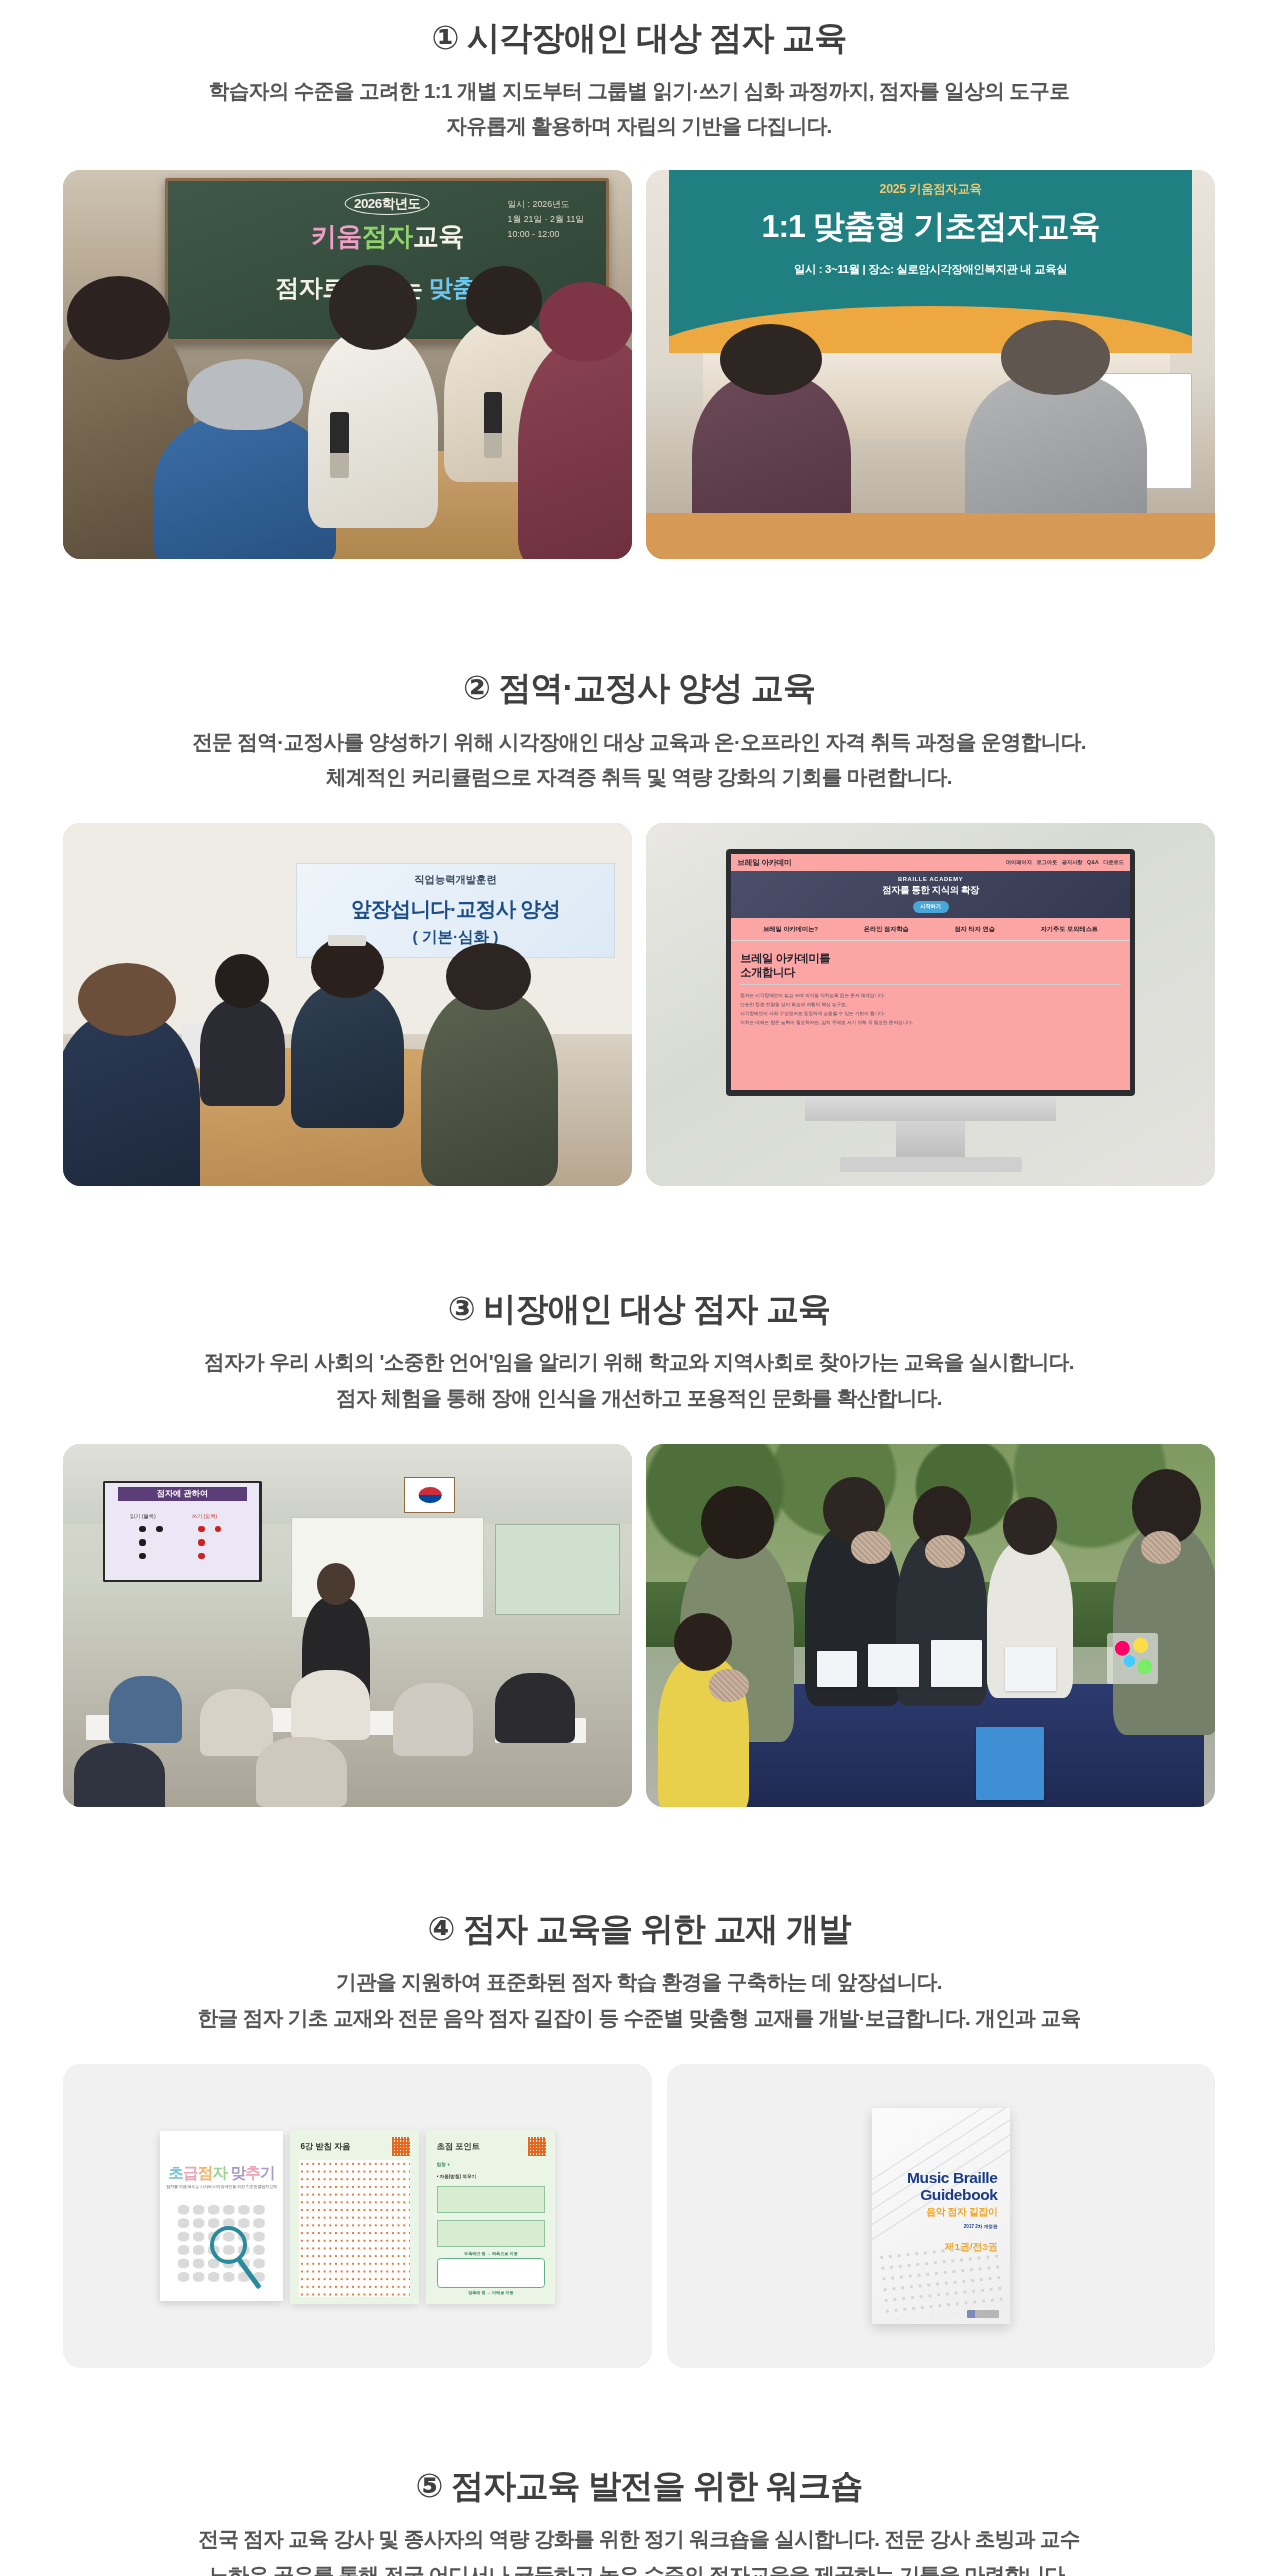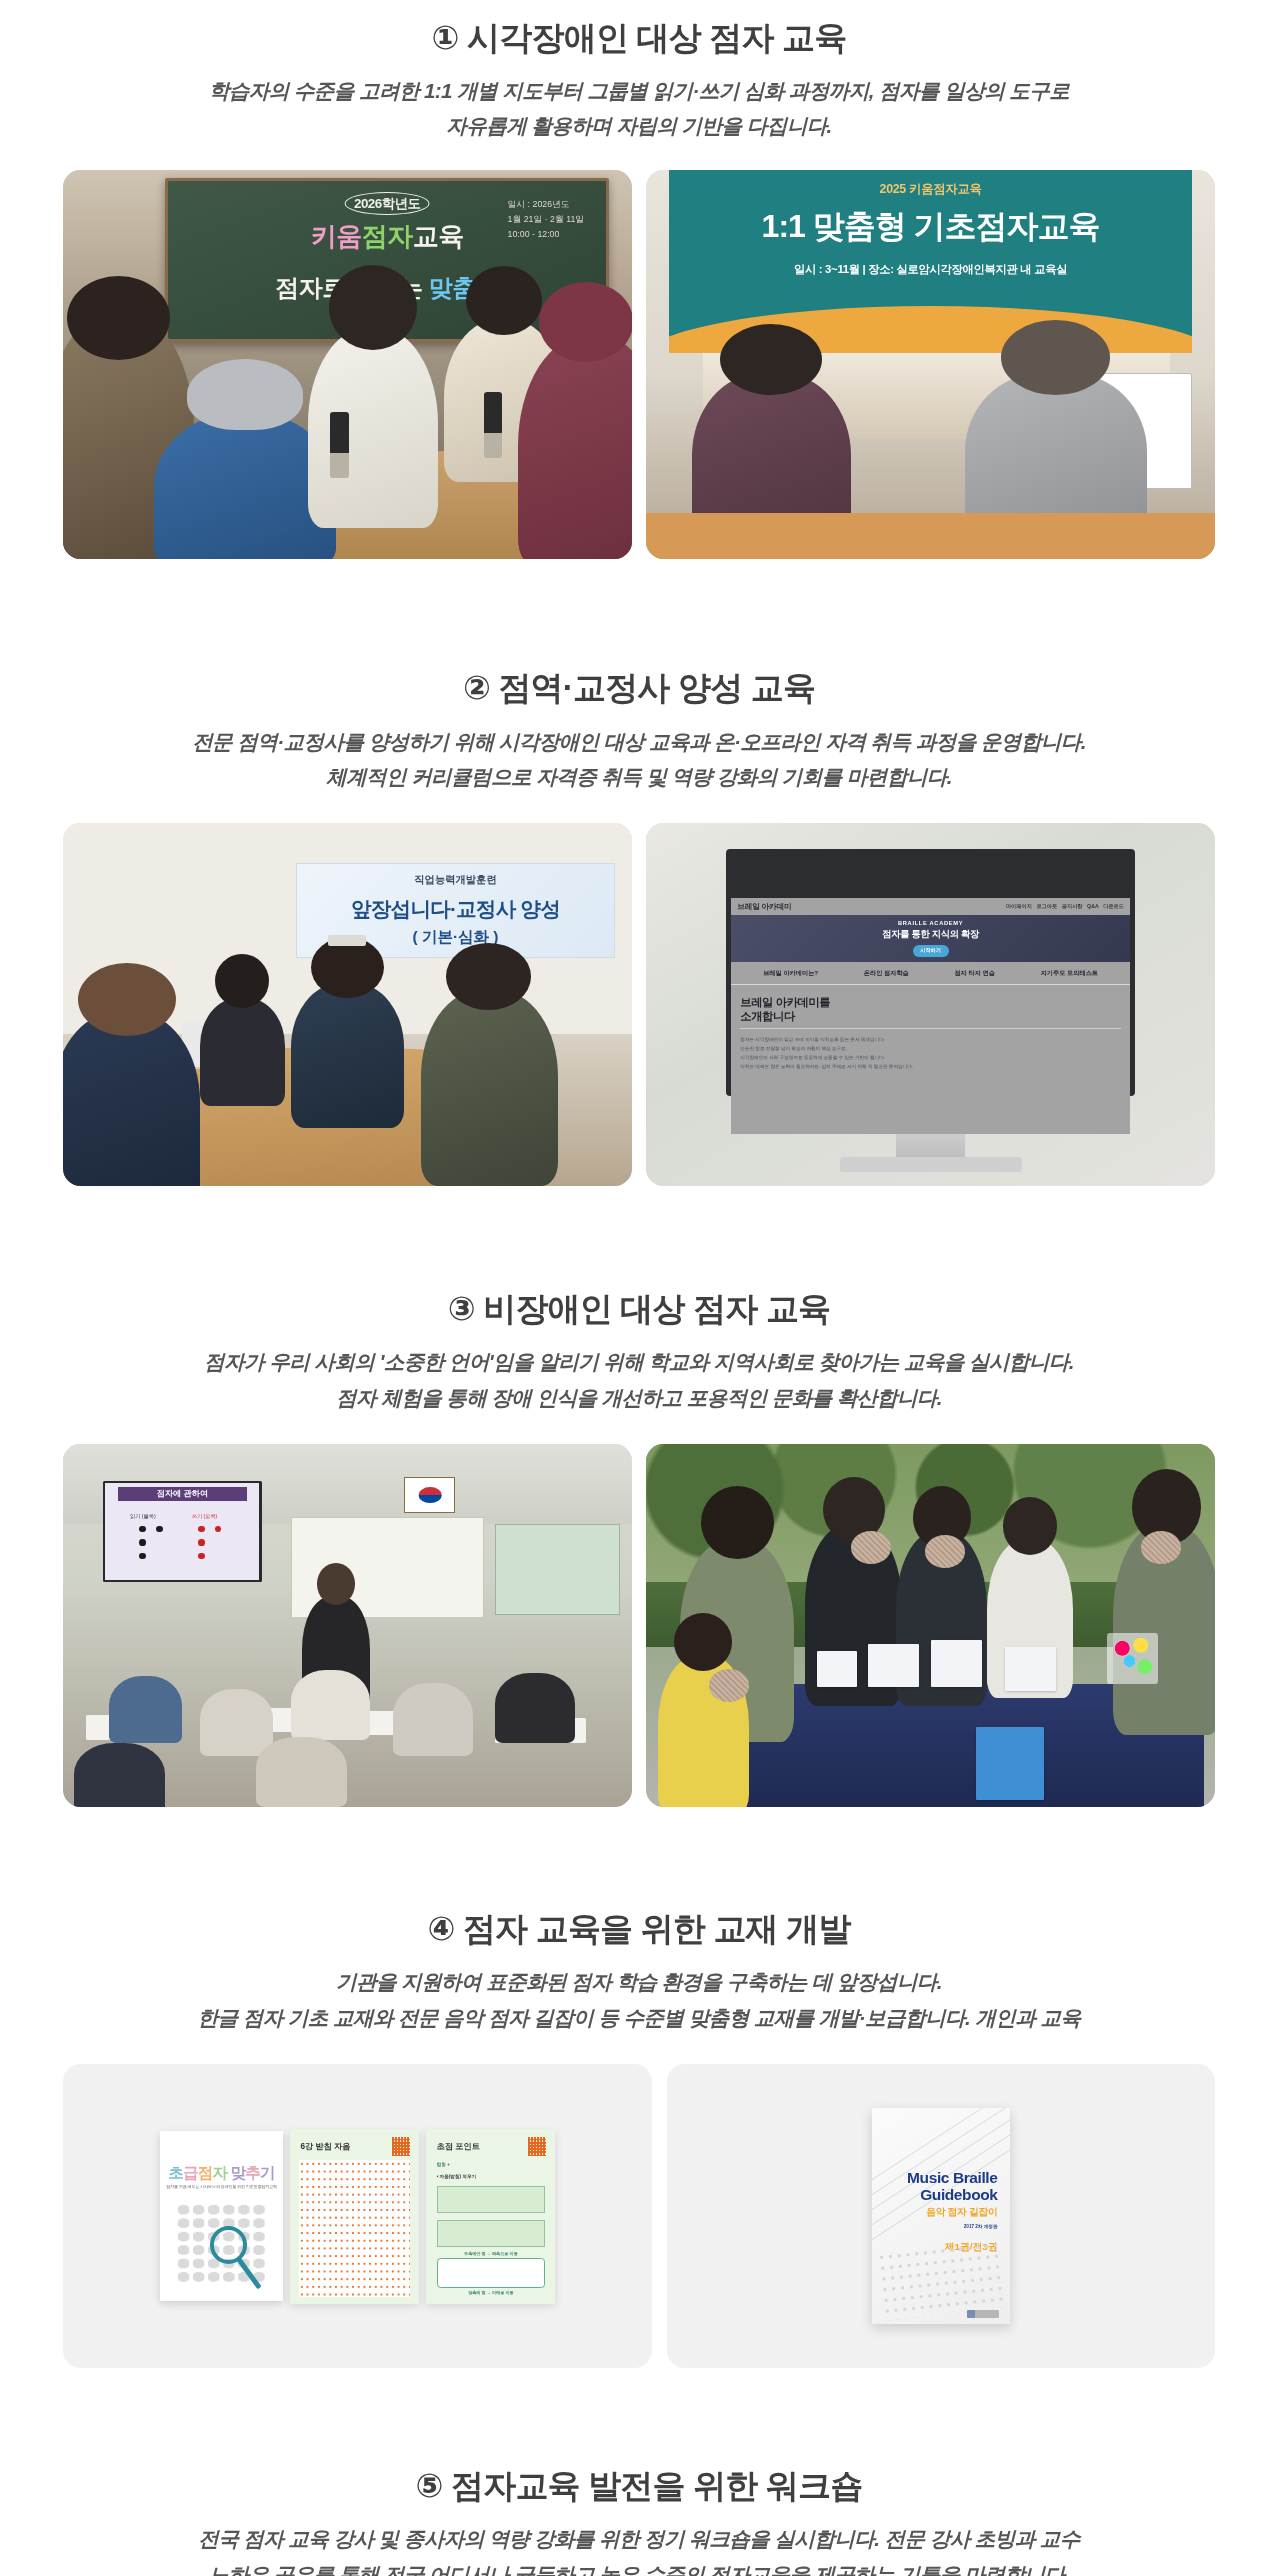--- a/index.html
+++ b/index.html
@@ -36,21 +36,20 @@
     white-space: nowrap;
   }
 
   .section-desc {
     font-size: 20.6px;
     font-weight: 700;
     color: #555555;
     line-height: 1.72;
     letter-spacing: -0.6px;
     margin-top: 15.5px;
-    font-style: italic;
   }
 
   
   .photo-row {
     display: flex;
     gap: 14.4px;
     padding: 0 63px;
   }
 
   .photo {
@@ -137,21 +136,21 @@
   .ph-2a .a3 { left:40%; top:44%; width:20%; height:40%; background:linear-gradient(160deg,#2f3f52,#1d2a39);}
   .ph-2a .a3h{ position:absolute; left:18%; top:-32%; width:64%; height:42%; border-radius:50%; background:#2a211d;}
   .ph-2a .gl { position:absolute; left:24%; top:-2%; width:52%; height:17%; background:#dcdcd4; border-radius:2.1px;}
   .ph-2a .a4 { left:63%; top:46%; width:24%; height:54%; background:linear-gradient(160deg,#5c6350,#3f4537);}
   .ph-2a .a4h{ position:absolute; left:18%; top:-24%; width:62%; height:34%; border-radius:50%; background:#2d2522;}
 
   
   .ph-2b { background: linear-gradient(150deg,#e9e8e4 0%,#d8dbd4 40%,#e4e3df 100%); }
   .monitor { position:absolute; left:14%; top:7%; width:72%; height:68%;
              background:#2c2d30; border-radius:4.1px; padding:5.2px; }
-  .screen { width:100%; height:100%; background:#a3a3a3; overflow:hidden; position:relative;margin-top:44px; }
+  .screen { width:100%; height:100%; background:#fca5a5; overflow:hidden; position:relative; }
   .stand  { position:absolute; left:28%; top:75%; width:44%; height:7%; background:linear-gradient(180deg,#dcdcdc,#c6c6c6); }
   .neck   { position:absolute; left:44%; top:82%; width:12%; height:11%; background:linear-gradient(180deg,#d4d4d4,#bcbcbc); border-radius:0 0 2.6px 2.6px;}
   .base   { position:absolute; left:34%; top:92%; width:32%; height:4%; background:#cfcfcf; border-radius:3.1px;}
   .scr-top{ display:flex; justify-content:space-between; align-items:center; padding:3.6px 6.2px; }
   .scr-logo{ font-size:7.7px; font-weight:700; color:#2b2b36; letter-spacing:-0.2px;}
   .scr-nav { display:flex; gap:4.6px; font-size:5.2px; font-weight:700; color:#33333d;}
   .scr-hero{ height:47px; background:linear-gradient(135deg,#4a4e68,#343850); display:flex; flex-direction:column; align-items:center; justify-content:center; gap:2.1px;}
   .hero-en { font-size:5.7px; font-weight:700; color:#fff; letter-spacing:0.7px;}
   .hero-kr { font-size:9.3px; font-weight:700; color:#fff; letter-spacing:-0.3px;}
   .hero-btn{ margin-top:1.5px; background:#49a7d8; color:#fff; font-size:5.2px; font-weight:700; padding:2.6px 7.7px; border-radius:6.7px;}

